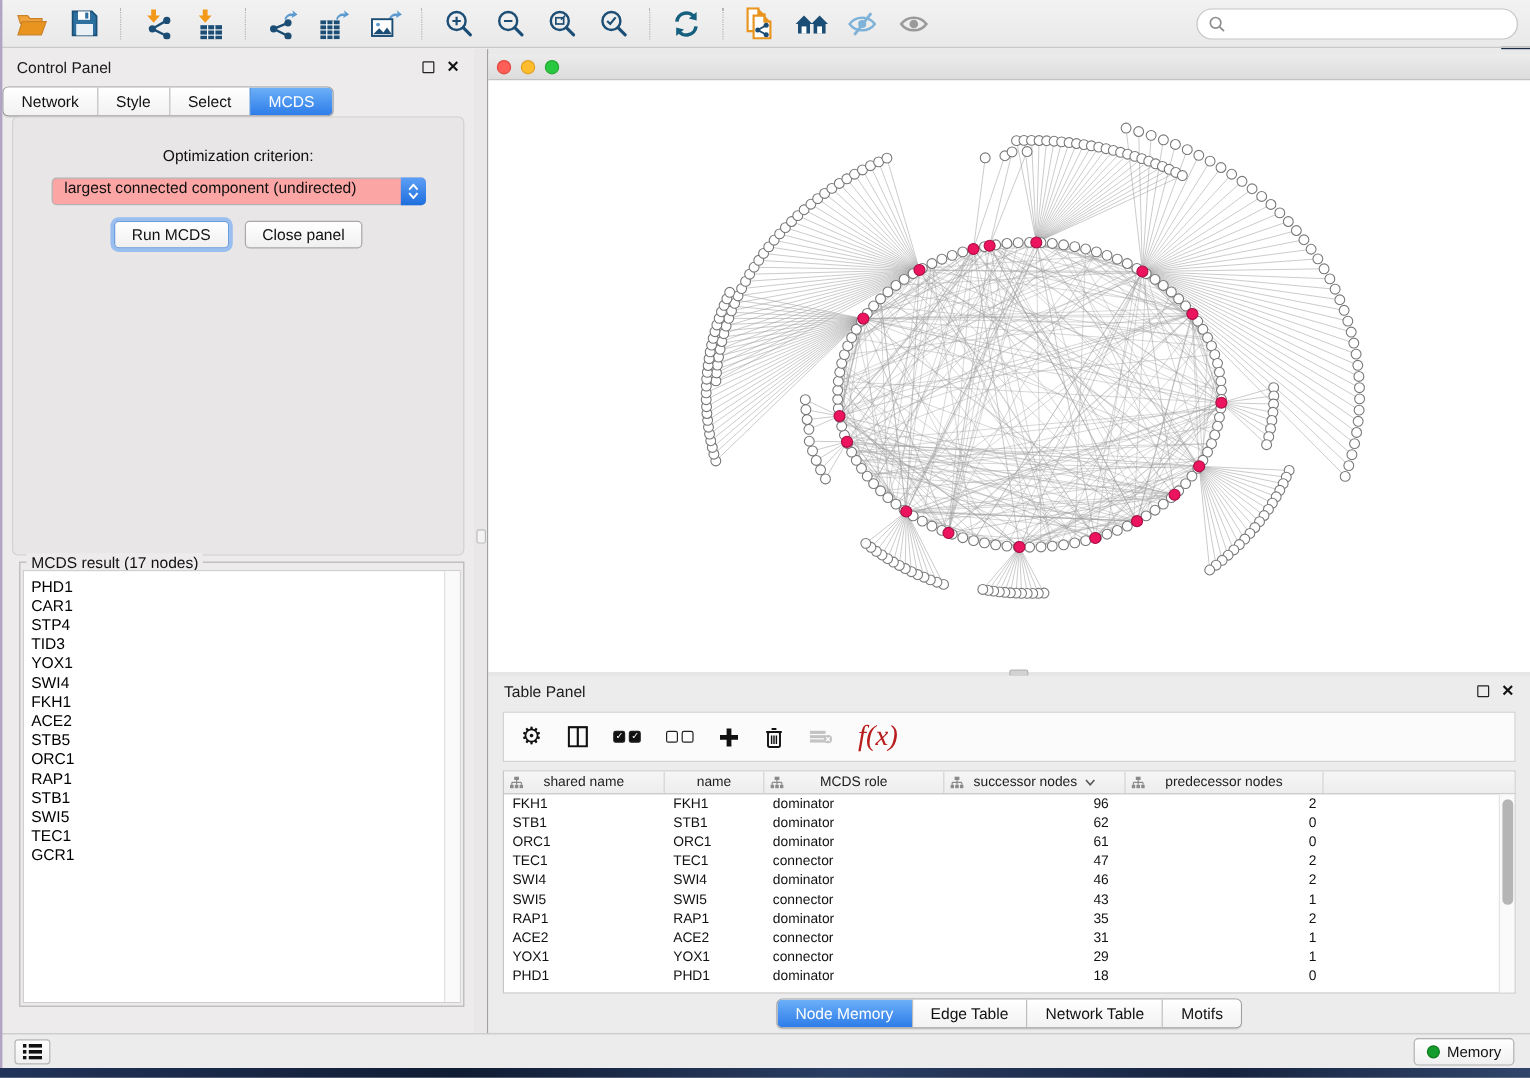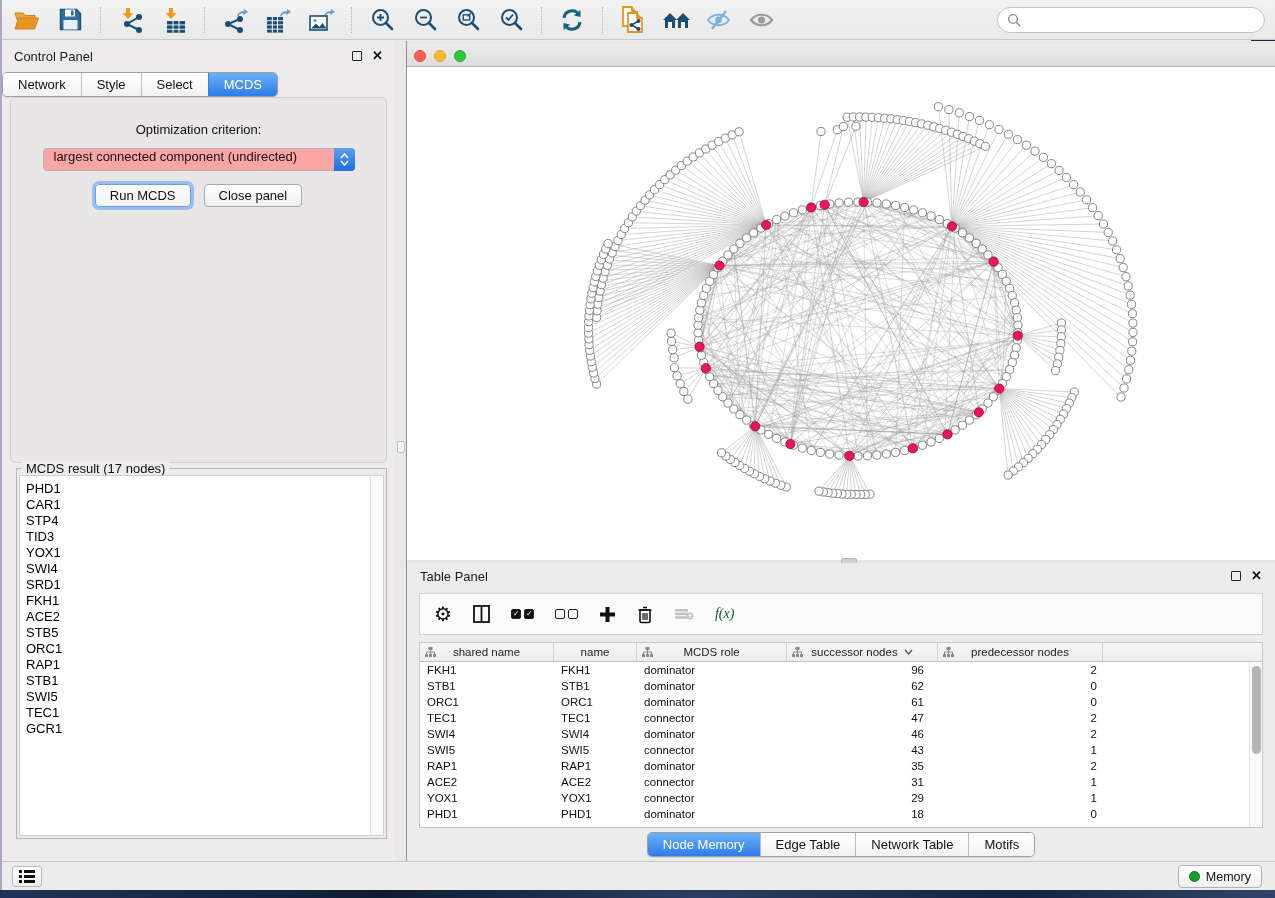--- a/index.html
+++ b/index.html
@@ -78,21 +78,21 @@
   .h-splitter { position:absolute; left:407px; top:560px; width:868px; height:3px; background:#e6e6e6; }
   .h-handle { position:absolute; left:50%; top:-2px; width:16px; height:6px; background:#d2d2d2; border:1px solid #b5b5b5; border-radius:2px; }
 
   
   .table-panel { position:absolute; left:407px; top:563px; width:868px; height:297px; background:#ececec; }
   .tp-header { height:26px; display:flex; align-items:center; padding:0 13px; }
   .tp-toolbar { position:absolute; left:12px; top:30px; width:844px; height:42px; background:#fbfbfb;
     border:1px solid #d2d2d2; display:flex; align-items:center; padding:0 14px; gap:21px; }
   .tp-tool { display:flex; align-items:center; justify-content:center; }
   .gear-glyph { font-size:20px; color:#111; line-height:20px; }
-  .fx-label { font-family:"Liberation Serif", serif; font-style:italic; font-size:14px; color:#14532d; }
+  .fx-label { font-family:"Liberation Serif", serif; font-style:italic; font-size:24px; color:#b91c1c; }
   .chk { width:10px; height:10px; border:1.4px solid #222; border-radius:2px; display:inline-block; }
   .chk.filled { background:#111; position:relative; }
   .chk.filled::after { content:"✓"; color:#fff; font-size:8px; position:absolute; left:1px; top:-1.5px; }
   .chk-pair { display:flex; gap:3px; }
 
   .tbl { position:absolute; left:12px; top:79px; width:844px; height:186px; background:#fff; border:1px solid #c6c6c6; }
   .tbl-head { display:flex; height:19px; background:linear-gradient(#f6f6f6,#ededed); border-bottom:1px solid #c2c2c2;text-align:right; }
   .th { position:relative; display:flex; align-items:center; justify-content:center; font-size:11.5px; color:#222;
     border-right:1px solid #d4d4d4; overflow:hidden; }
   .th .hicon { position:absolute; left:5px; }
@@ -313,21 +313,20 @@
     <div class="group-box">
       <span class="group-box-label">MCDS result (17 nodes)</span>
       <div class="listbox">
         <div class="list-items" id="mcds-list">
             <div class="list-item">PHD1</div>
             <div class="list-item">CAR1</div>
             <div class="list-item">STP4</div>
             <div class="list-item">TID3</div>
             <div class="list-item">YOX1</div>
             <div class="list-item">SWI4</div>
-            <div class="list-item">SRD1</div>
             <div class="list-item">FKH1</div>
             <div class="list-item">ACE2</div>
             <div class="list-item">STB5</div>
             <div class="list-item">ORC1</div>
             <div class="list-item">RAP1</div>
             <div class="list-item">STB1</div>
             <div class="list-item">SWI5</div>
             <div class="list-item">TEC1</div>
             <div class="list-item">GCR1</div>
           </div>

